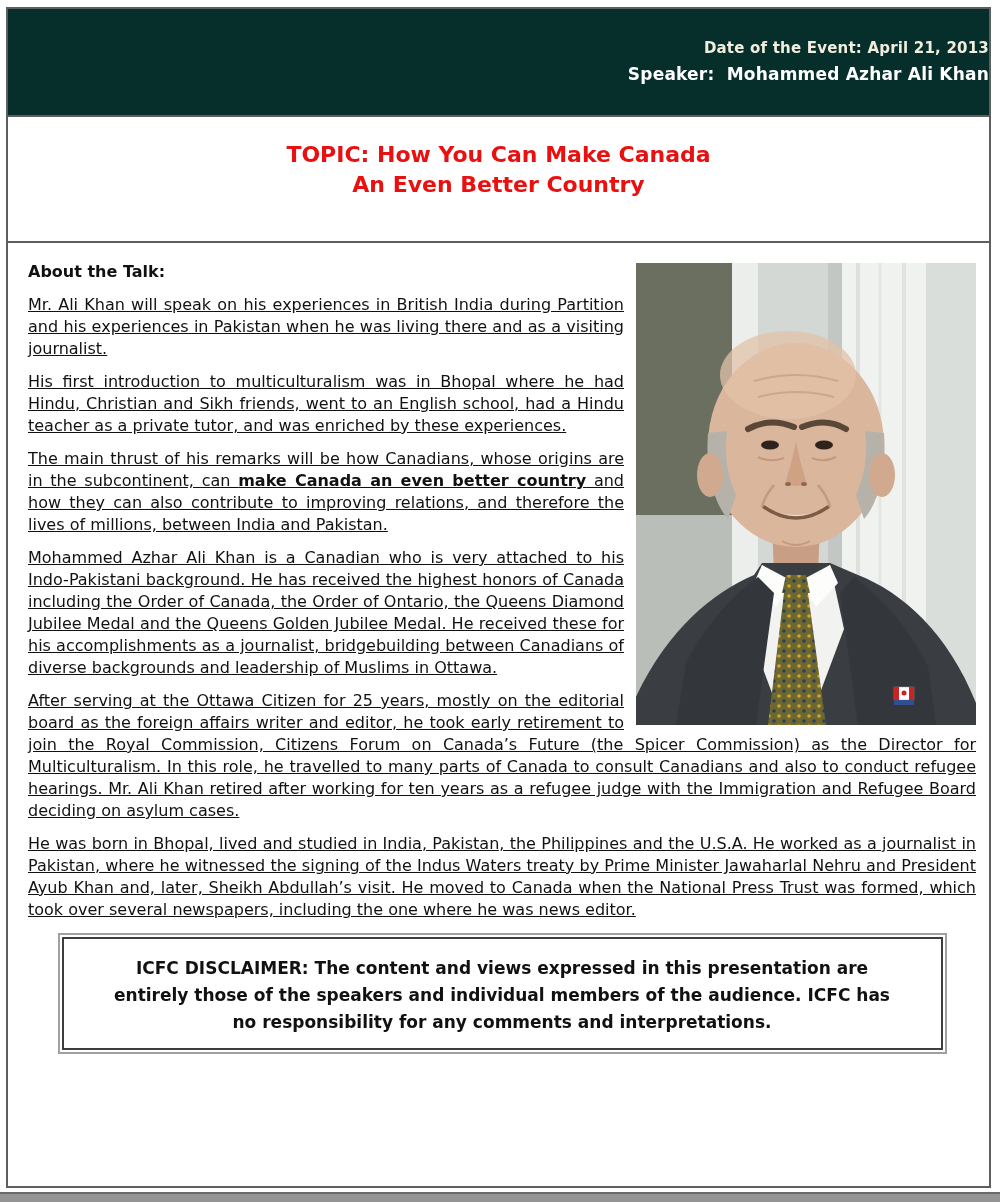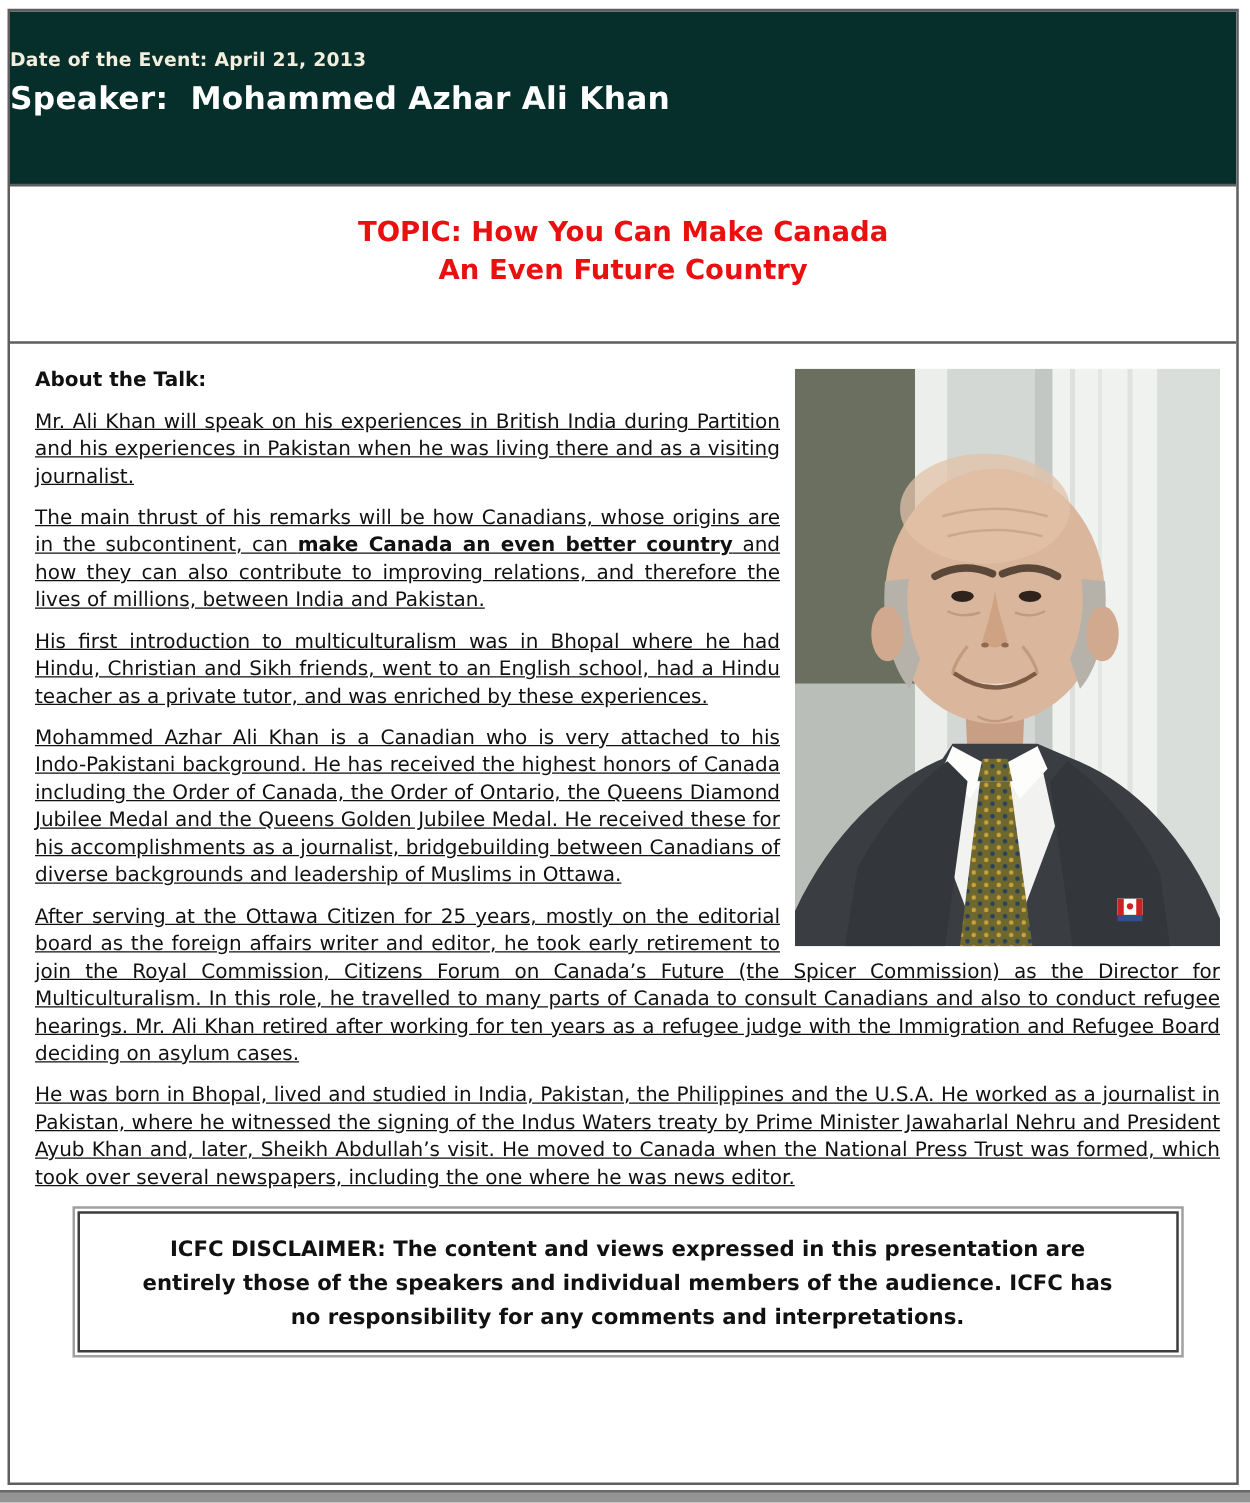--- a/index.html
+++ b/index.html
@@ -5,25 +5,25 @@
   html,body{margin:0;padding:0;}
   body{
     width:1000px;height:1202px;position:relative;background:#ffffff;
     font-family:"DejaVu Sans","Liberation Sans",sans-serif;color:#111111;
   }
   .page{
     position:absolute;left:6px;top:7px;width:981px;height:1177px;
     border:2px solid #5e5e5e;background:#ffffff;overflow:hidden;
   }
   .event-header{
-    background:#062e2a;height:140px;box-sizing:border-box;
-    border-bottom:2px solid #5e5e5e;text-align:left;padding-top:30px;
+    background:#062e2a;height:108px;box-sizing:border-box;
+    border-bottom:2px solid #5e5e5e;text-align:right;padding-top:30px;
   }
   .event-date{color:#f2eedd;font-weight:bold;font-size:15px;letter-spacing:.2px;}
-  .event-speaker{color:#ffffff;font-weight:bold;font-size:25px;margin-top:7px;letter-spacing:.2px;}
+  .event-speaker{color:#ffffff;font-weight:bold;font-size:17px;margin-top:7px;letter-spacing:.2px;}
   .topic-section{
     height:126px;box-sizing:border-box;border-bottom:2px solid #5e5e5e;
     text-align:center;padding-top:23px;
     color:#e91010;font-weight:bold;font-size:22px;line-height:30px;
   }
   .content{padding:18px 13px 16px 20px;font-size:16px;}
   .photo-wrap{
     float:right;width:340px;height:462px;margin:2px 0 8px 12px;
   }
   .photo-wrap svg{display:block;width:340px;height:462px;}
@@ -49,21 +49,21 @@
 
 <div class="page">
 
   <div class="event-header">
     <div class="event-date">Date of the Event: April 21, 2013</div>
     <div class="event-speaker">Speaker:&nbsp; Mohammed Azhar Ali Khan</div>
   </div>
 
   <div class="topic-section">
     <div>TOPIC: How You Can Make Canada</div>
-    <div>An Even Future Country</div>
+    <div>An Even Better Country</div>
   </div>
 
   <div class="content">
 
     <div class="photo-wrap">
       <svg viewBox="0 0 340 462" xmlns="http://www.w3.org/2000/svg">
         <defs>
           <pattern id="tiedots" width="10" height="10" patternUnits="userSpaceOnUse">
             <rect width="10" height="10" fill="#6e672e"></rect>
             <circle cx="3" cy="3" r="1.8" fill="#c9a43d"></circle>
@@ -131,22 +131,22 @@
         <rect x="258" y="424" width="5" height="13" fill="#cc2222"></rect>
         <rect x="273" y="424" width="5" height="13" fill="#cc2222"></rect>
         <circle cx="268" cy="430" r="2.5" fill="#cc2222"></circle>
         <rect x="258" y="437" width="20" height="5" fill="#2f4f8f"></rect>
       </svg>
     </div>
 
     <div class="section-heading">About the Talk:</div>
 
     <p>Mr. Ali Khan will speak on his experiences in British India during Partition and his experiences in Pakistan when he was living there and as a visiting journalist.</p>
+    <p>His first introduction to multiculturalism was in Bhopal where he had Hindu, Christian and Sikh friends, went to an English school, had a Hindu teacher as a private tutor, and was enriched by these experiences.</p>
     <p><span>The main thrust of his remarks will be how Canadians, whose origins are in the subcontinent, can </span><b>make Canada an even better country</b><span> and how they can also contribute to improving relations, and therefore the lives of millions, between India and Pakistan.</span></p>
-    <p>His first introduction to multiculturalism was in Bhopal where he had Hindu, Christian and Sikh friends, went to an English school, had a Hindu teacher as a private tutor, and was enriched by these experiences.</p>
 
 
     <p>Mohammed Azhar Ali Khan is a Canadian who is very attached to his Indo-Pakistani background. He has received the highest honors of Canada including the Order of Canada, the Order of Ontario, the Queens Diamond Jubilee Medal and the Queens Golden Jubilee Medal. He received these for his accomplishments as a journalist, bridgebuilding between Canadians of diverse backgrounds and leadership of Muslims in Ottawa.</p>
     <p>After serving at the Ottawa Citizen for 25 years, mostly on the editorial board as the foreign affairs writer and editor, he took early retirement to join the Royal Commission, Citizens Forum on Canada’s Future (the Spicer Commission) as the Director for Multiculturalism. In this role, he travelled to many parts of Canada to consult Canadians and also to conduct refugee hearings. Mr. Ali Khan retired after working for ten years as a refugee judge with the Immigration and Refugee Board deciding on asylum cases.</p>
     <p>He was born in Bhopal, lived and studied in India, Pakistan, the Philippines and the U.S.A. He worked as a journalist in Pakistan, where he witnessed the signing of the Indus Waters treaty by Prime Minister Jawaharlal Nehru and President Ayub Khan and, later, Sheikh Abdullah’s visit. He moved to Canada when the National Press Trust was formed, which took over several newspapers, including the one where he was news editor.</p>
 
     <div class="disclaimer-outer">
       <div class="disclaimer-inner">ICFC DISCLAIMER: The content and views expressed in this presentation are entirely those of the speakers and individual members of the audience. ICFC has no responsibility for any comments and interpretations.</div>
     </div>
 

